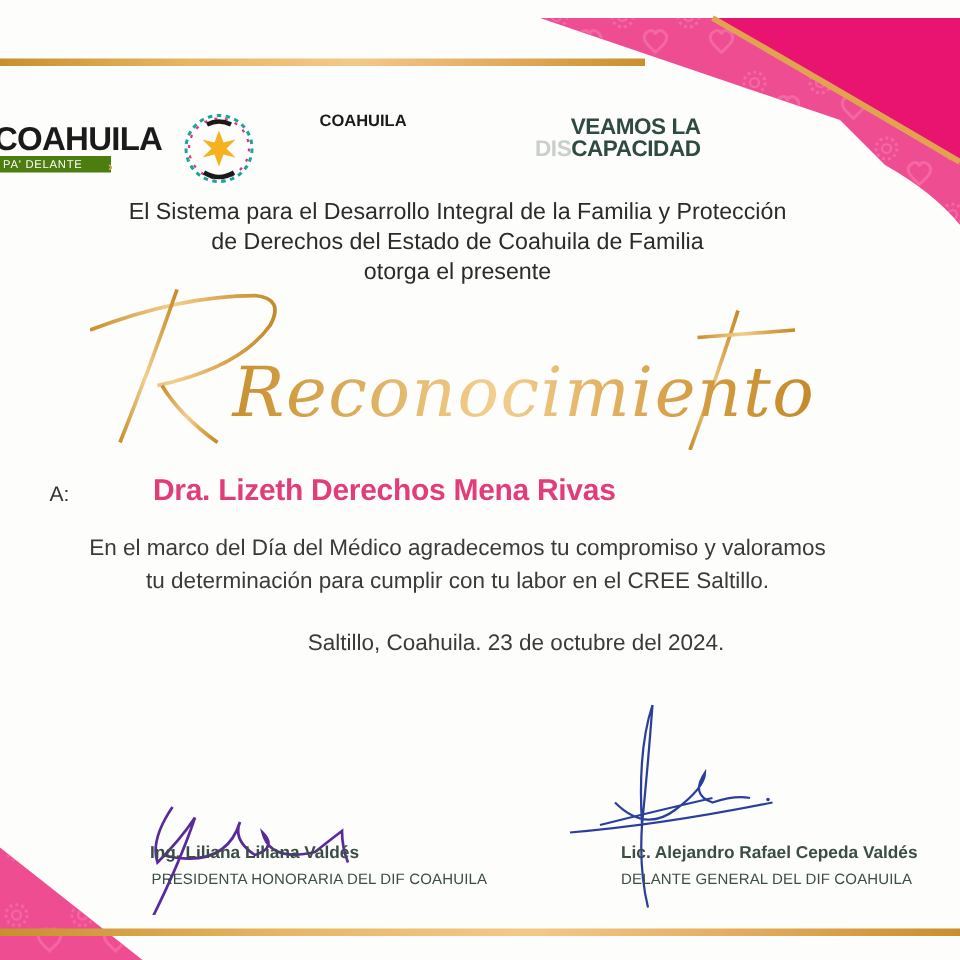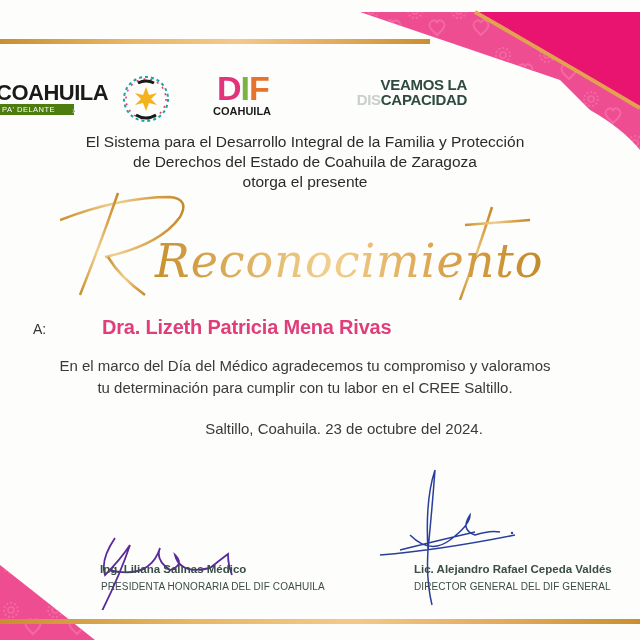--- a/index.html
+++ b/index.html
@@ -115,35 +115,32 @@
       <circle cx="28" cy="28" r="22" fill="none" stroke="#1aa59a" stroke-width="2" stroke-dasharray="3 3"></circle>
       <circle cx="28" cy="28" r="20" fill="none" stroke="#e2337b" stroke-width="1.5" stroke-dasharray="2 5"></circle>
       <path d="M20,12 Q28,8 36,12" fill="none" stroke="#1a1a1a" stroke-width="3"></path>
       <path d="M18,44 Q28,50 38,44" fill="none" stroke="#1a1a1a" stroke-width="3"></path>
       <g>
         <polygon points="28,16 31,24 39,22 33,28 39,34 31,32 28,40 25,32 17,34 23,28 17,22 25,24" fill="#f3b21e"></polygon>
       </g>
     </svg>
 
     <div class="logo-dif">
-      <div class="dif-letters">
-        <span class="dif-d">D</span><span class="dif-i">I</span><span class="dif-f">F</span>
-      </div>
       <div class="dif-state">COAHUILA</div>
     </div>
 
     <div class="logo-veamos">
       <div class="l1">VEAMOS LA</div>
       <div class="l2"><span class="dis">DIS</span><span>CAPACIDAD</span></div>
     </div>
   </div>
 
   <div class="intro">
     <div>El Sistema para el Desarrollo Integral de la Familia y Protección</div>
-    <div>de Derechos del Estado de Coahuila de Zaragoza</div>
+    <div>de Derechos del Estado de Coahuila de Familia</div>
     <div>otorga el presente</div>
   </div>
 
   <svg class="title-script" viewBox="0 0 520 115" width="520" height="115">
     <defs>
       <linearGradient id="goldgrad" x1="0" y1="0" x2="1" y2="0">
         <stop offset="0" stop-color="#c8902e"></stop>
         <stop offset="0.45" stop-color="#f2cf8f"></stop>
         <stop offset="0.75" stop-color="#d9a24a"></stop>
         <stop offset="1" stop-color="#c48a2a"></stop>
@@ -152,40 +149,40 @@
     <path d="M0,35 Q60,12 110,12 Q130,14 120,32 Q100,60 45,72" fill="none" stroke="url(#goldgrad)" stroke-width="2.5"></path>
     <path d="M58,8 Q40,60 20,110" fill="none" stroke="url(#goldgrad)" stroke-width="2.5"></path>
     <path d="M48,72 Q60,92 85,110" fill="none" stroke="url(#goldgrad)" stroke-width="2.5"></path>
     <path d="M432,22 Q420,60 400,115" fill="none" stroke="url(#goldgrad)" stroke-width="2.5"></path>
     <path d="M405,40 L470,35" fill="none" stroke="url(#goldgrad)" stroke-width="2.5"></path>
     <text x="95" y="92" font-family="DejaVu Serif, serif" font-style="italic" font-size="46" fill="url(#goldgrad)" letter-spacing="1">Reconocimiento</text>
   </svg>
 
   <div class="recipient">
     <span class="to">A:</span>
-    <span class="name">Dra. Lizeth Patricia Mena Rivas</span>
+    <span class="name">Dra. Lizeth Derechos Mena Rivas</span>
   </div>
 
   <div class="body-text">
     <div>En el marco del Día del Médico agradecemos tu compromiso y valoramos</div>
     <div>tu determinación para cumplir con tu labor en el CREE Saltillo.</div>
   </div>
 
   <div class="date">Saltillo, Coahuila. 23 de octubre del 2024.</div>
 
   <div class="sig sig-left">
     <svg width="250" height="90" viewBox="0 0 250 90">
       <path d="M55,18 Q40,40 45,55 Q60,40 70,25 M70,25 Q60,55 40,95 M48,50 Q90,60 100,28 Q95,40 110,50 Q125,45 115,35 Q120,55 150,48 Q160,40 168,34 Q168,45 172,55" fill="none" stroke="#5a2a9c" stroke-width="1.8"></path>
     </svg>
-    <div class="sig-name">Ing. Liliana Salinas Médico</div>
+    <div class="sig-name">Ing. Liliana Liliana Valdés</div>
     <div class="sig-role">PRESIDENTA HONORARIA DEL DIF COAHUILA</div>
   </div>
 
   <div class="sig sig-right">
     <svg width="290" height="150" viewBox="0 0 290 150">
       <path d="M95,10 Q85,40 88,90 Q92,50 95,10 M88,90 Q86,120 92,145 M60,90 Q100,80 135,72 M70,75 Q90,95 110,80 Q130,65 130,55 Q120,70 135,75 Q150,70 160,72 M40,95 Q100,90 175,75" fill="none" stroke="#2a3f9c" stroke-width="1.5"></path>
       <circle cx="172" cy="73" r="1.2" fill="#2a3f9c"></circle>
     </svg>
     <div class="sig-name">Lic. Alejandro Rafael Cepeda Valdés</div>
-    <div class="sig-role">DIRECTOR GENERAL DEL DIF GENERAL</div>
+    <div class="sig-role">DELANTE GENERAL DEL DIF COAHUILA</div>
   </div>
 
 </div>
 
 </body></html>

